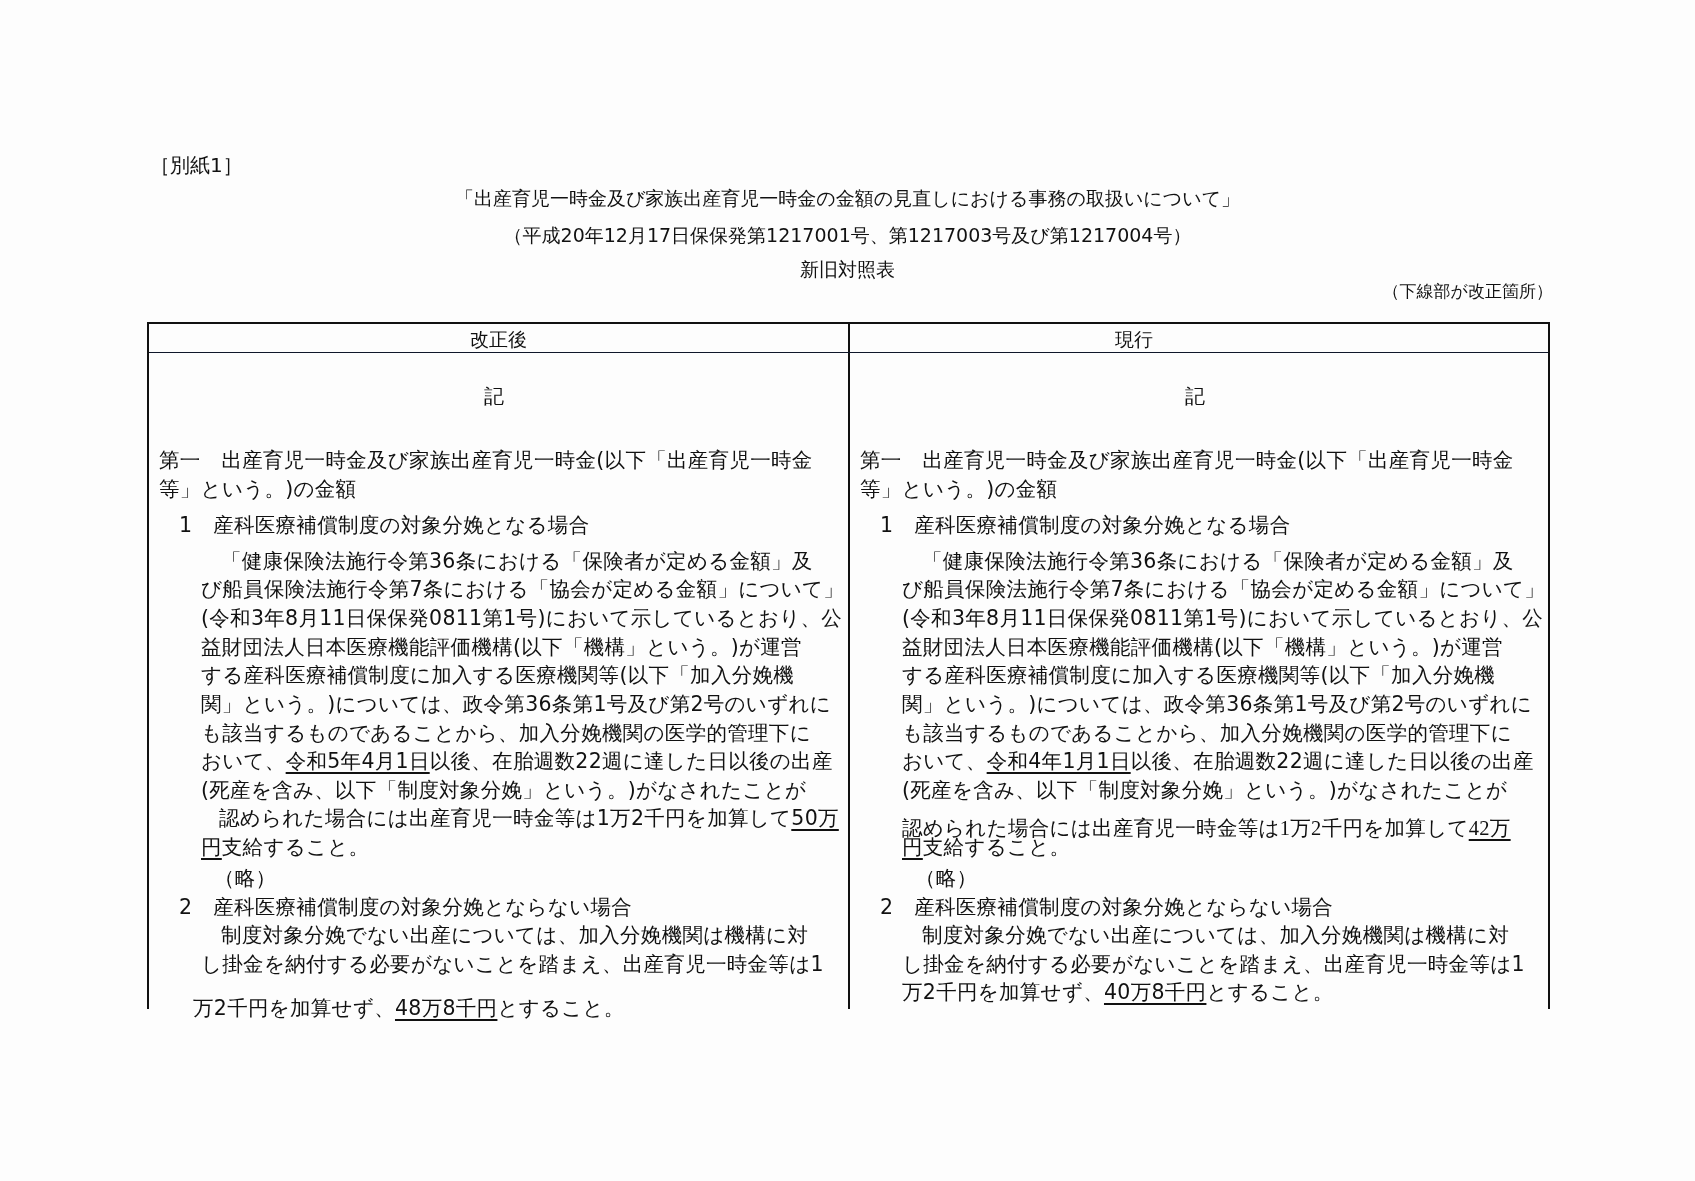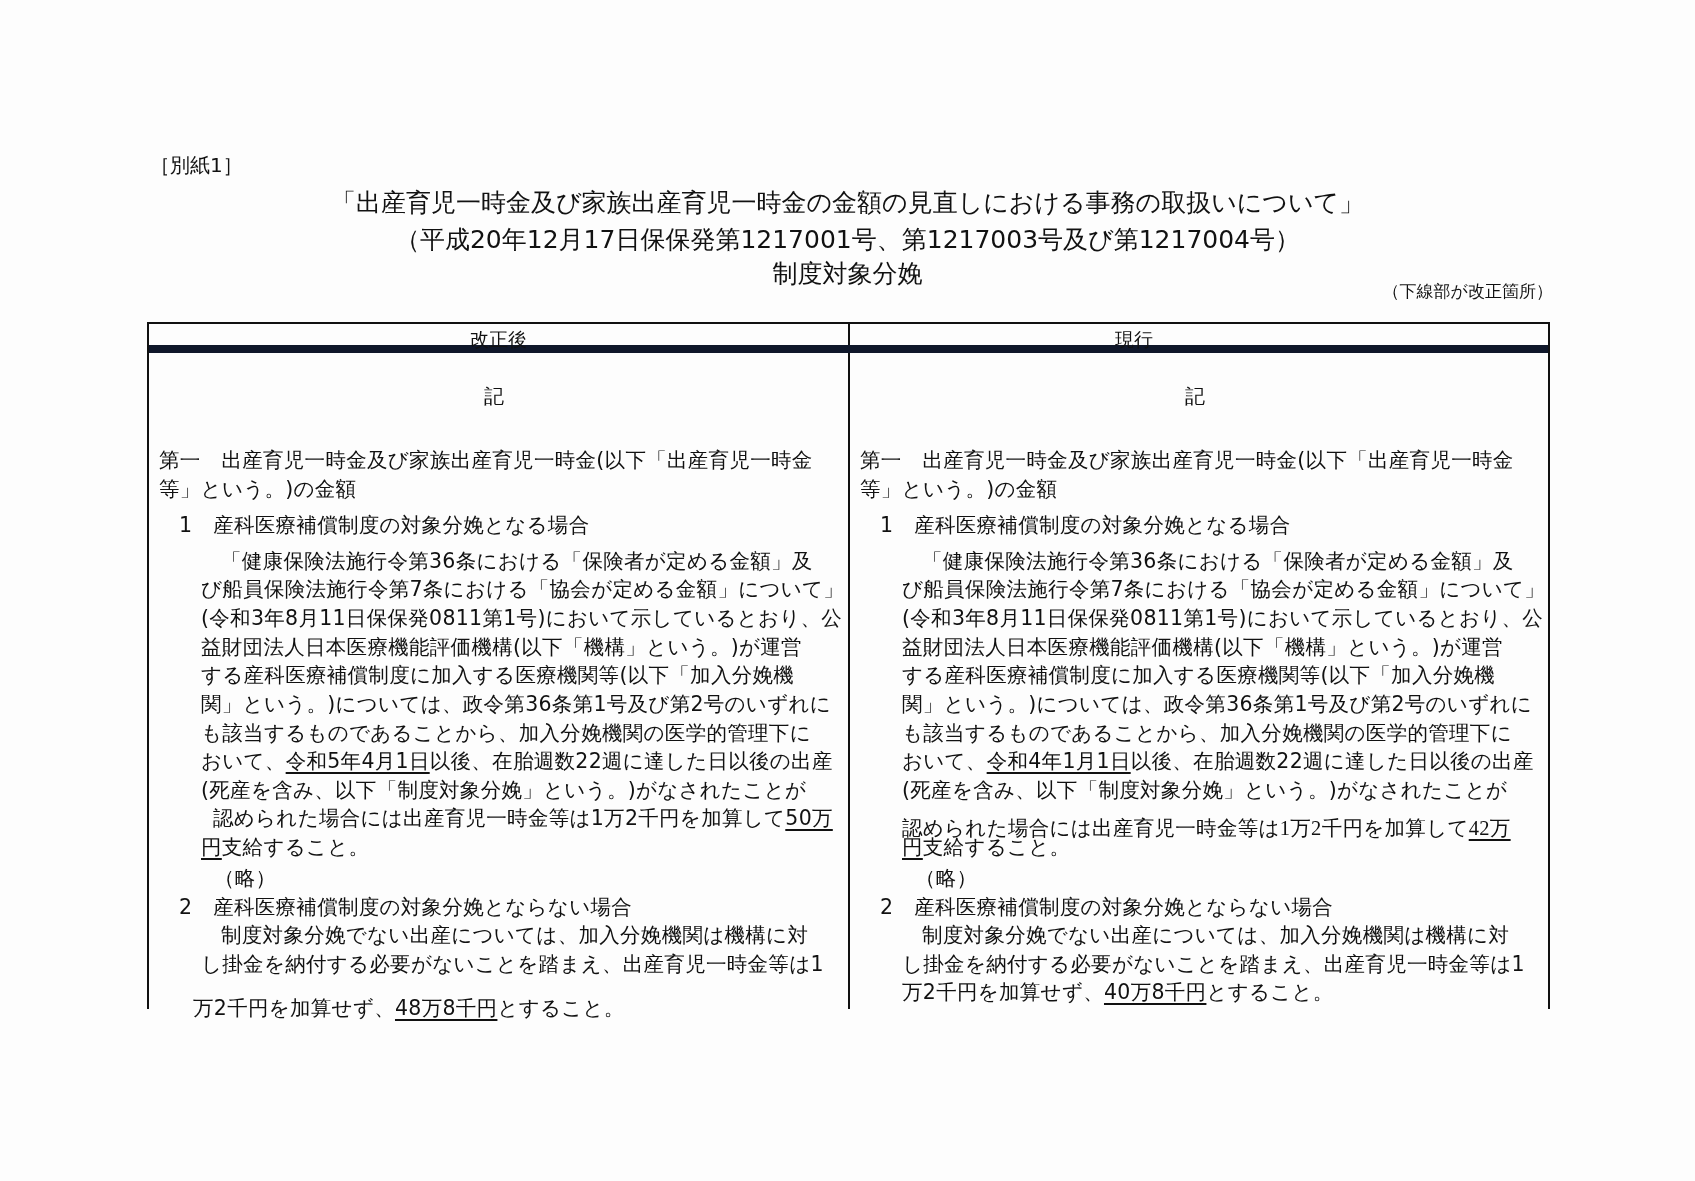--- a/index.html
+++ b/index.html
@@ -3,34 +3,34 @@
 <meta charset="utf-8">
 <style>
   html, body { margin: 0; padding: 0; background: #fdfdfd; }
   body {
     width: 1695px; height: 1181px; position: relative; overflow: hidden;
     font-family: "DejaVu Sans", "Liberation Sans", sans-serif;
     color: #111;
   }
   .abs { position: absolute; white-space: nowrap; }
   .label-top { left: 150px; top: 152px; font-size: 20px; text-align: center; }
-  .title { left: 0; width: 1695px; text-align: center; font-size: 25px; }
+  .title { left: 0; width: 1695px; text-align: center; font-size: 19px; }
   .t1 { top: 186px; }
   .t2 { top: 223px; }
   .t3 { top: 257px; }
   .note { right: 142px; top: 280px; font-size: 17px; }
 
   .table {
     position: absolute; left: 147px; top: 322px;
     width: 1403px; height: 687px;
     border: 2px solid #111; border-bottom: none; box-sizing: border-box;
   }
   .hdr-row {
     position: absolute; left: 0; top: 0; width: 100%; height: 29px;
-    border-bottom: 8px solid #0f172a; box-sizing: border-box;
+    border-bottom: 1px solid #0f172a; box-sizing: border-box;
   }
   .divider { position: absolute; left: 699px; top: 0; width: 2px; height: 100%; background: #111; }
   .hdr-cell {
     position: absolute; top: 2px; height: 26px; line-height: 26px;
     text-align: center; font-size: 19px;
   }
   .hdr-left { left: 0; width: 699px; }
   .hdr-right { left: 701px; width: 568px; }
 
   .col { position: absolute; top: 29px; width: 690px; }
@@ -40,21 +40,21 @@
 
   .line { position: absolute; font-size: 20.5px; white-space: nowrap; letter-spacing: 0.3px; }
   .u { text-decoration: underline; text-underline-offset: 4px; }
 </style>
 </head>
 <body>
 
 <div class="abs label-top">［別紙1］</div>
 <div class="abs title t1">「出産育児一時金及び家族出産育児一時金の金額の見直しにおける事務の取扱いについて」</div>
 <div class="abs title t2">（平成20年12月17日保保発第1217001号、第1217003号及び第1217004号）</div>
-<div class="abs title t3">制度対象分娩</div>
+<div class="abs title t3">新旧対照表</div>
 <div class="abs note">（下線部が改正箇所）</div>
 
 <div class="table">
   <div class="divider"></div>
   <div class="hdr-row">
     <div class="hdr-cell hdr-left">改正後</div>
     <div class="hdr-cell hdr-right">現行</div>
   </div>
 
   <div class="col col-left">
@@ -66,21 +66,21 @@
     <div class="line" style="left:52px; top:222px;">び船員保険法施行令第7条における「協会が定める金額」について」</div>
     <div class="line" style="left:52px; top:251px;">(令和3年8月11日保保発0811第1号)において示しているとおり、公</div>
     <div class="line" style="left:52px; top:280px;">益財団法人日本医療機能評価機構(以下「機構」という。)が運営</div>
     <div class="line" style="left:52px; top:308px;">する産科医療補償制度に加入する医療機関等(以下「加入分娩機</div>
     <div class="line" style="left:52px; top:337px;">関」という。)については、政令第36条第1号及び第2号のいずれに</div>
     <div class="line" style="left:52px; top:366px;">も該当するものであることから、加入分娩機関の医学的管理下に</div>
     <div class="line" style="left:52px; top:394px;">
       <span>おいて、</span><span class="u">令和5年4月1日</span><span>以後、在胎週数22週に達した日以後の出産</span>
     </div>
     <div class="line" style="left:52px; top:423px;">(死産を含み、以下「制度対象分娩」という。)がなされたことが</div>
-    <div class="line" style="left:64px; top:451px;">
+    <div class="line" style="left:70px; top:451px;">
       <span>認められた場合には出産育児一時金等は1万2千円を加算して</span><span class="u">50万</span>
     </div>
     <div class="line" style="left:52px; top:480px;">
       <span class="u">円</span><span>支給すること。</span>
     </div>
     <div class="line" style="left:65px; top:511px;">（略）</div>
     <div class="line" style="left:30px; top:540px;">2　産科医療補償制度の対象分娩とならない場合</div>
     <div class="line" style="left:72px; top:568px;">制度対象分娩でない出産については、加入分娩機関は機構に対</div>
     <div class="line" style="left:52px; top:597px;">し掛金を納付する必要がないことを踏まえ、出産育児一時金等は1</div>
     <div class="line" style="left:44px; top:625px;margin-top:16px;">

